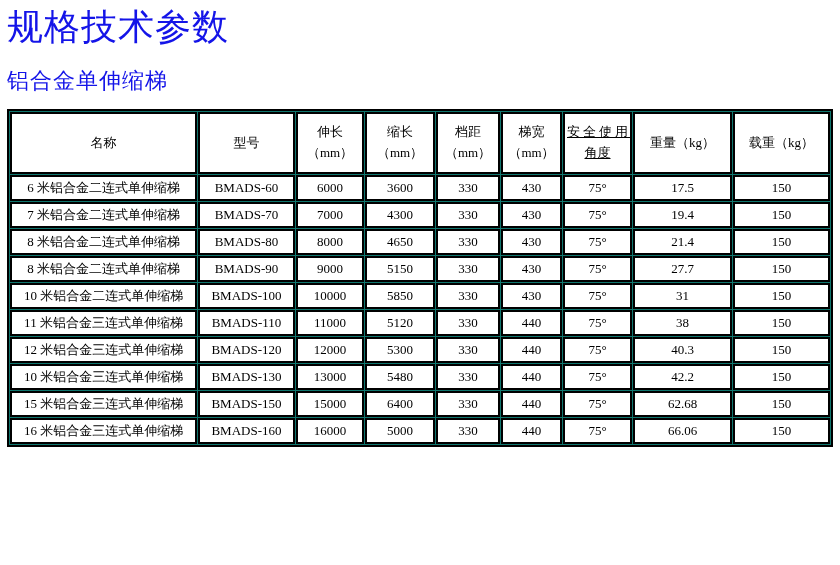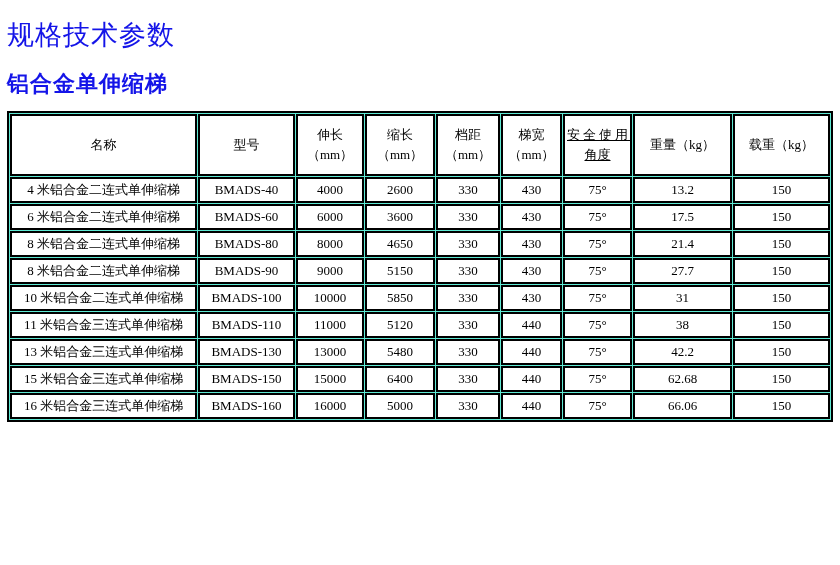--- a/index.html
+++ b/index.html
@@ -2,37 +2,37 @@
 <html><head>
 <meta charset="utf-8">
 <style>
   html, body { margin: 0; padding: 0; background: #ffffff; }
   body {
     width: 840px; height: 565px; overflow: hidden;
     font-family: "Liberation Serif", "DejaVu Serif", serif;
     color: #000;
   }
   .page-title {
-    margin: 20px 0 0 7px;
-    font-size: 27px; font-weight: normal; line-height: 1.15;
+    margin: 7px 0 0 7px;
+    font-size: 36px; font-weight: normal; line-height: 1.15;
     letter-spacing: 1px;
   }
   .page-subtitle {
     margin: 21px 0 4px 7px;
-    font-size: 22px; font-weight: bold; line-height: 1.1;
+    font-size: 22px; font-weight: normal; line-height: 1.1;
     letter-spacing: 1px;
   }
   table.spec {
     margin: 15px 0 0 7px;
     width: 826px;
     table-layout: fixed;
     border-collapse: separate;
     border-spacing: 1px;
     border: 2px solid #000;
-    background: #5eead4;
+    background: #0f766e;
   }
   .spec th, .spec td {
     box-sizing: border-box;
     border: 2px solid #000;
     background: #fff;
     text-align: center;
     vertical-align: middle;
     font-size: 13px;
     font-weight: normal;
     padding: 1px 2px;
@@ -106,42 +106,42 @@
         <th data-name="col-header-weight">
           <div class="th-line" data-name="col-header-line">重量（kg）</div>
         </th>
         <th data-name="col-header-load-capacity">
           <div class="th-line" data-name="col-header-line">载重（kg）</div>
         </th>
       </tr>
   </thead>
   <tbody id="table-body" data-name="spec-table-body">
       <tr data-name="table-row">
-        <td data-name="cell-name">4 米铝合金二连式单伸缩梯</td>
-        <td data-name="cell-model">BMADS-40</td>
-        <td data-name="cell-extended-length">4000</td>
-        <td data-name="cell-retracted-length">2600</td>
-        <td data-name="cell-rung-spacing">330</td>
-        <td data-name="cell-ladder-width">430</td>
-        <td data-name="cell-safe-angle">75°</td>
-        <td data-name="cell-weight">13.2</td>
-        <td data-name="cell-load-capacity">150</td>
-      </tr>
-      <tr data-name="table-row">
         <td data-name="cell-name">6 米铝合金二连式单伸缩梯</td>
         <td data-name="cell-model">BMADS-60</td>
         <td data-name="cell-extended-length">6000</td>
         <td data-name="cell-retracted-length">3600</td>
         <td data-name="cell-rung-spacing">330</td>
         <td data-name="cell-ladder-width">430</td>
         <td data-name="cell-safe-angle">75°</td>
         <td data-name="cell-weight">17.5</td>
         <td data-name="cell-load-capacity">150</td>
       </tr>
       <tr data-name="table-row">
+        <td data-name="cell-name">7 米铝合金二连式单伸缩梯</td>
+        <td data-name="cell-model">BMADS-70</td>
+        <td data-name="cell-extended-length">7000</td>
+        <td data-name="cell-retracted-length">4300</td>
+        <td data-name="cell-rung-spacing">330</td>
+        <td data-name="cell-ladder-width">430</td>
+        <td data-name="cell-safe-angle">75°</td>
+        <td data-name="cell-weight">19.4</td>
+        <td data-name="cell-load-capacity">150</td>
+      </tr>
+      <tr data-name="table-row">
         <td data-name="cell-name">8 米铝合金二连式单伸缩梯</td>
         <td data-name="cell-model">BMADS-80</td>
         <td data-name="cell-extended-length">8000</td>
         <td data-name="cell-retracted-length">4650</td>
         <td data-name="cell-rung-spacing">330</td>
         <td data-name="cell-ladder-width">430</td>
         <td data-name="cell-safe-angle">75°</td>
         <td data-name="cell-weight">21.4</td>
         <td data-name="cell-load-capacity">150</td>
       </tr>
@@ -172,21 +172,32 @@
         <td data-name="cell-model">BMADS-110</td>
         <td data-name="cell-extended-length">11000</td>
         <td data-name="cell-retracted-length">5120</td>
         <td data-name="cell-rung-spacing">330</td>
         <td data-name="cell-ladder-width">440</td>
         <td data-name="cell-safe-angle">75°</td>
         <td data-name="cell-weight">38</td>
         <td data-name="cell-load-capacity">150</td>
       </tr>
       <tr data-name="table-row">
-        <td data-name="cell-name">13 米铝合金三连式单伸缩梯</td>
+        <td data-name="cell-name">12 米铝合金三连式单伸缩梯</td>
+        <td data-name="cell-model">BMADS-120</td>
+        <td data-name="cell-extended-length">12000</td>
+        <td data-name="cell-retracted-length">5300</td>
+        <td data-name="cell-rung-spacing">330</td>
+        <td data-name="cell-ladder-width">440</td>
+        <td data-name="cell-safe-angle">75°</td>
+        <td data-name="cell-weight">40.3</td>
+        <td data-name="cell-load-capacity">150</td>
+      </tr>
+      <tr data-name="table-row">
+        <td data-name="cell-name">10 米铝合金三连式单伸缩梯</td>
         <td data-name="cell-model">BMADS-130</td>
         <td data-name="cell-extended-length">13000</td>
         <td data-name="cell-retracted-length">5480</td>
         <td data-name="cell-rung-spacing">330</td>
         <td data-name="cell-ladder-width">440</td>
         <td data-name="cell-safe-angle">75°</td>
         <td data-name="cell-weight">42.2</td>
         <td data-name="cell-load-capacity">150</td>
       </tr>
       <tr data-name="table-row">

